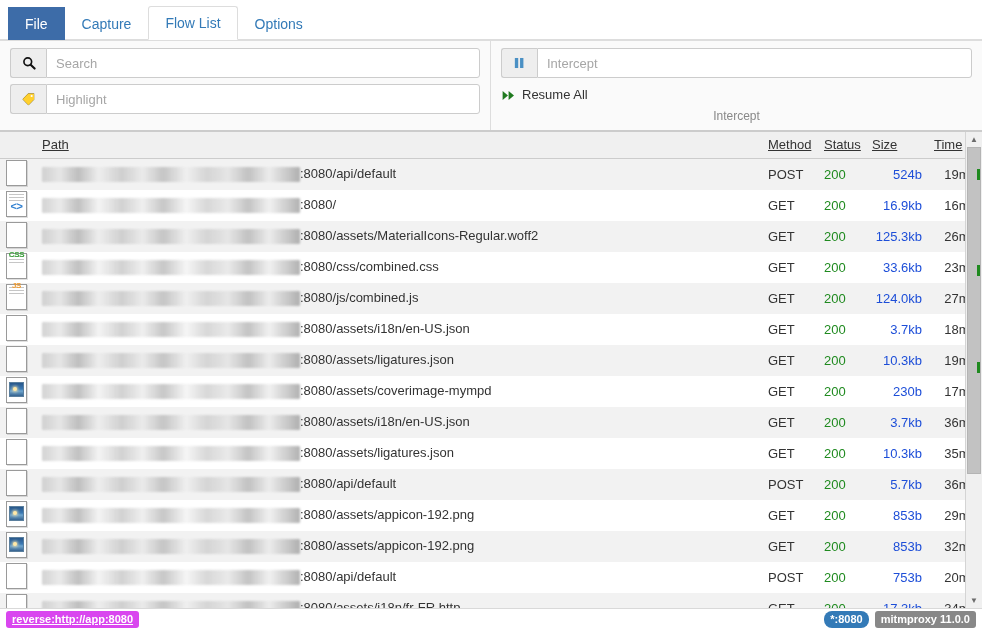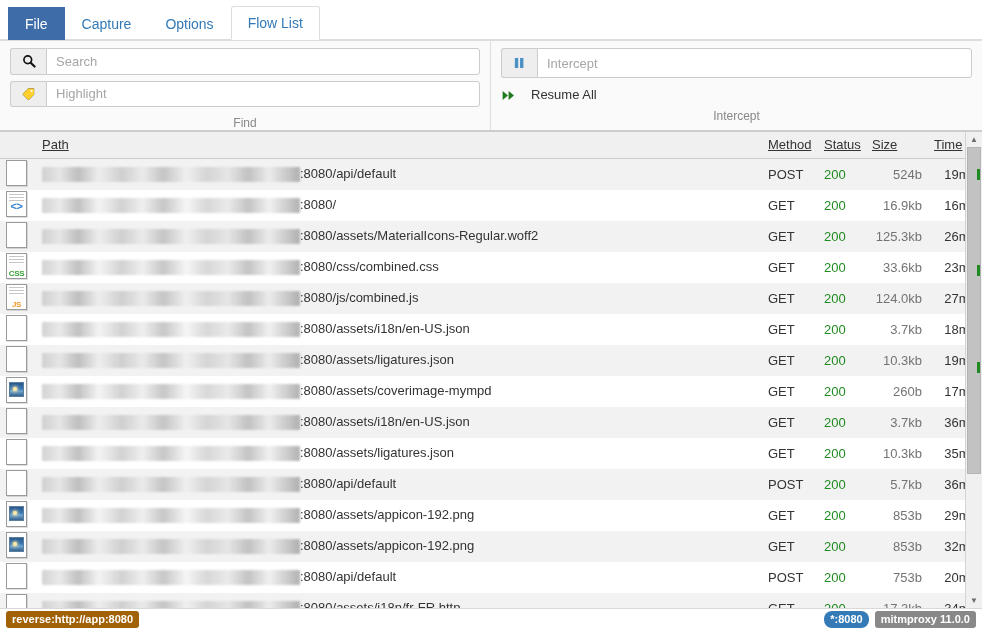--- a/index.html
+++ b/index.html
@@ -117,21 +117,21 @@
     font-family: "Liberation Sans", sans-serif;
     color: #555555;
     background: #ffffff;
     outline: none;
     min-width: 0;
   }
   .filter-input::placeholder { color: #a6a6a6; opacity: 1; }
   .action-link {
     display: inline-flex;
     align-items: center;
-    gap: 15px;
+    gap: 6px;
     font-size: 13px;
     color: #333333;
     cursor: pointer;
     padding: 3px 1px;
     line-height: 16px;
     width: max-content;
   }
 
   
   .ico { display: inline-block; line-height: 0; }
@@ -178,21 +178,21 @@
     padding: 0 6px;
     vertical-align: middle;
     white-space: nowrap;
     overflow: hidden;
     height: 31px;
   }
   td.c-icon { padding-left: 10px; padding-right: 0; }
   td.c-path { color: #333333; padding-left: 4px; }
   td.c-method { color: #333333; }
   td.c-status { color: #1f8a1f; }
-  td.c-size { text-align: right; color: #737373; padding-right: 6px;}
+  td.c-size { text-align: right; color: #1d4ed8; padding-right: 6px;}
   td.c-time { text-align: right; color: #333333; padding-right: 10px;}
 
   
   .redacted {
     display: inline-block;
     vertical-align: middle;
     height: 15px;
     width: 258px;
     margin-right: 0px;
     border-radius: 1px;
@@ -225,21 +225,21 @@
     display: inline-block;
   }
   .fi .lines {
     position: absolute; top: 2px; left: 2px; right: 2px;
     height: 8px;
     background:
       linear-gradient(#bcbcbc 1px, transparent 1px) 0 0/100% 3px;
     opacity: .85;
   }
   .fi .tag {
-    position: absolute; left: 0; right: 0; bottom: 0;
+    position: absolute; left: 0; right: 0; bottom: 19px;
     text-align: center;
     font-size: 8px;
     font-weight: bold;
     font-family: "Liberation Sans", sans-serif;
     letter-spacing: -.3px;
   }
   .fi.css .tag { color: #39a339; }
   .fi.js  .tag { color: #f29c2e; }
   .fi.html .tag { color: #2f7fd0; font-size: 11px; bottom: 4px;}
   .fi.img {
@@ -309,35 +309,35 @@
     align-items: center;
     height: 17px;
     padding: 0 6px;
     border-radius: 3px;
     font-size: 11px;
     font-weight: bold;
     color: #ffffff;
     white-space: nowrap;
     line-height: 17px;
   }
-  .badge.green { background: #a16207; }
+  .badge.green { background: #d946ef; text-decoration: underline; }
   .badge.blue  { background: #337ab7; border-radius: 8px; }
   .badge.gray  { background: #888888; }
 </style>
 </head>
 <body>
 
 <div id="app">
 
   <div class="header">
     <div class="nav-tabs" id="tabbar">
         <div class="nav-tab brand">File</div>
         <div class="nav-tab">Capture</div>
+        <div class="nav-tab active">Flow List</div>
         <div class="nav-tab">Options</div>
-        <div class="nav-tab active">Flow List</div>
       </div>
   </div>
 
   <div class="toolbar">
 
     <div class="menu-group find">
       <div class="input-row">
         <span class="input-addon">
           <svg width="14" height="14" viewBox="0 0 16 16" aria-hidden="true">
             <circle cx="6.6" cy="6.6" r="4.4" fill="none" stroke="#111111" stroke-width="1.9"></circle>
@@ -349,21 +349,20 @@
       <div class="input-row">
         <span class="input-addon">
           <svg width="15" height="14" viewBox="0 0 16 16" aria-hidden="true">
             <path d="M1.2 8.2 L7.6 1.8 L14.4 1.8 L14.4 8.6 L8.0 15.0 Z" fill="#ffd countries" stroke="none"></path>
             <path d="M1.2 8.2 L7.6 1.8 L14.4 1.8 L14.4 8.6 L8.0 15.0 Z" fill="#ffd02e"></path>
             <circle cx="11.6" cy="4.6" r="1.25" fill="#ffffff"></circle>
           </svg>
         </span>
         <input class="filter-input" type="text" placeholder="Highlight" value="" style="">
       </div>
-      <div class="group-title">Find</div>
     </div>
 
     <div class="menu-group intercept">
       <div class="input-row">
         <span class="input-addon">
           <svg width="13" height="14" viewBox="0 0 14 14" aria-hidden="true">
             <rect x="2.0" y="1.6" width="3.6" height="10.8" fill="#4a90c4"></rect>
             <rect x="7.6" y="1.6" width="3.6" height="10.8" fill="#4a90c4"></rect>
           </svg>
         </span>
@@ -450,21 +449,21 @@
             <td class="c-method">GET</td>
             <td class="c-status">200</td>
             <td class="c-size">10.3kb</td>
             <td class="c-time">19ms</td>
           </tr>
           <tr class="even">
             <td class="c-icon"><span><span class="fi img"><span class="photo"></span></span></span></td>
             <td class="c-path"><span class="redacted"></span><span>:8080/assets/coverimage-mympd</span></td>
             <td class="c-method">GET</td>
             <td class="c-status">200</td>
-            <td class="c-size">260b</td>
+            <td class="c-size">230b</td>
             <td class="c-time">17ms</td>
           </tr>
           <tr class="odd">
             <td class="c-icon"><span><span class="fi"></span></span></td>
             <td class="c-path"><span class="redacted"></span><span>:8080/assets/i18n/en-US.json</span></td>
             <td class="c-method">GET</td>
             <td class="c-status">200</td>
             <td class="c-size">3.7kb</td>
             <td class="c-time">36ms</td>
           </tr>

